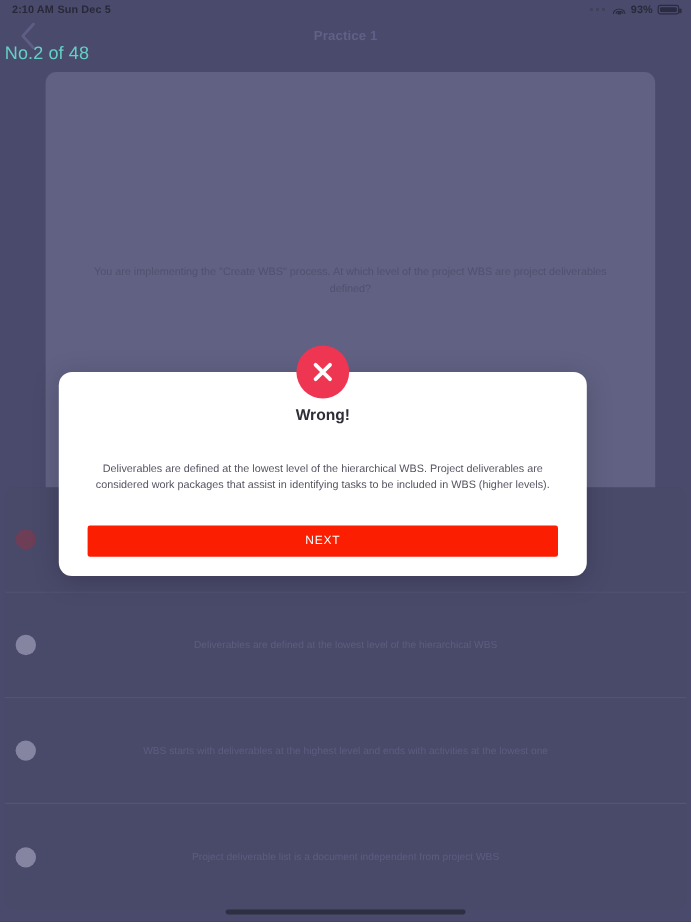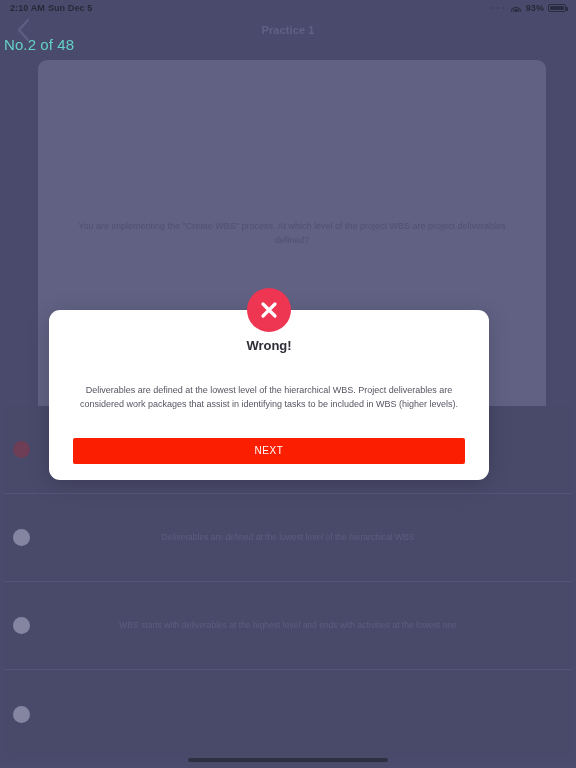--- a/index.html
+++ b/index.html
@@ -242,20 +242,21 @@
       <div class="option">
         <span class="option-bullet"></span>
         <span class="option-label">Deliverables are defined at the lowest level of the hierarchical WBS</span>
       </div>
       <div class="option">
         <span class="option-bullet"></span>
         <span class="option-label">WBS starts with deliverables at the highest level and ends with activities at the lowest one</span>
       </div>
       <div class="option">
         <span class="option-bullet"></span>
+        <span class="option-label">Project deliverable list is a document independent from project WBS</span>
       </div>
     </div>
 
     <div id="home-indicator"></div>
   </div>
 
   <div id="scrim"></div>
 
   <div id="modal">
     <div id="result-icon">

